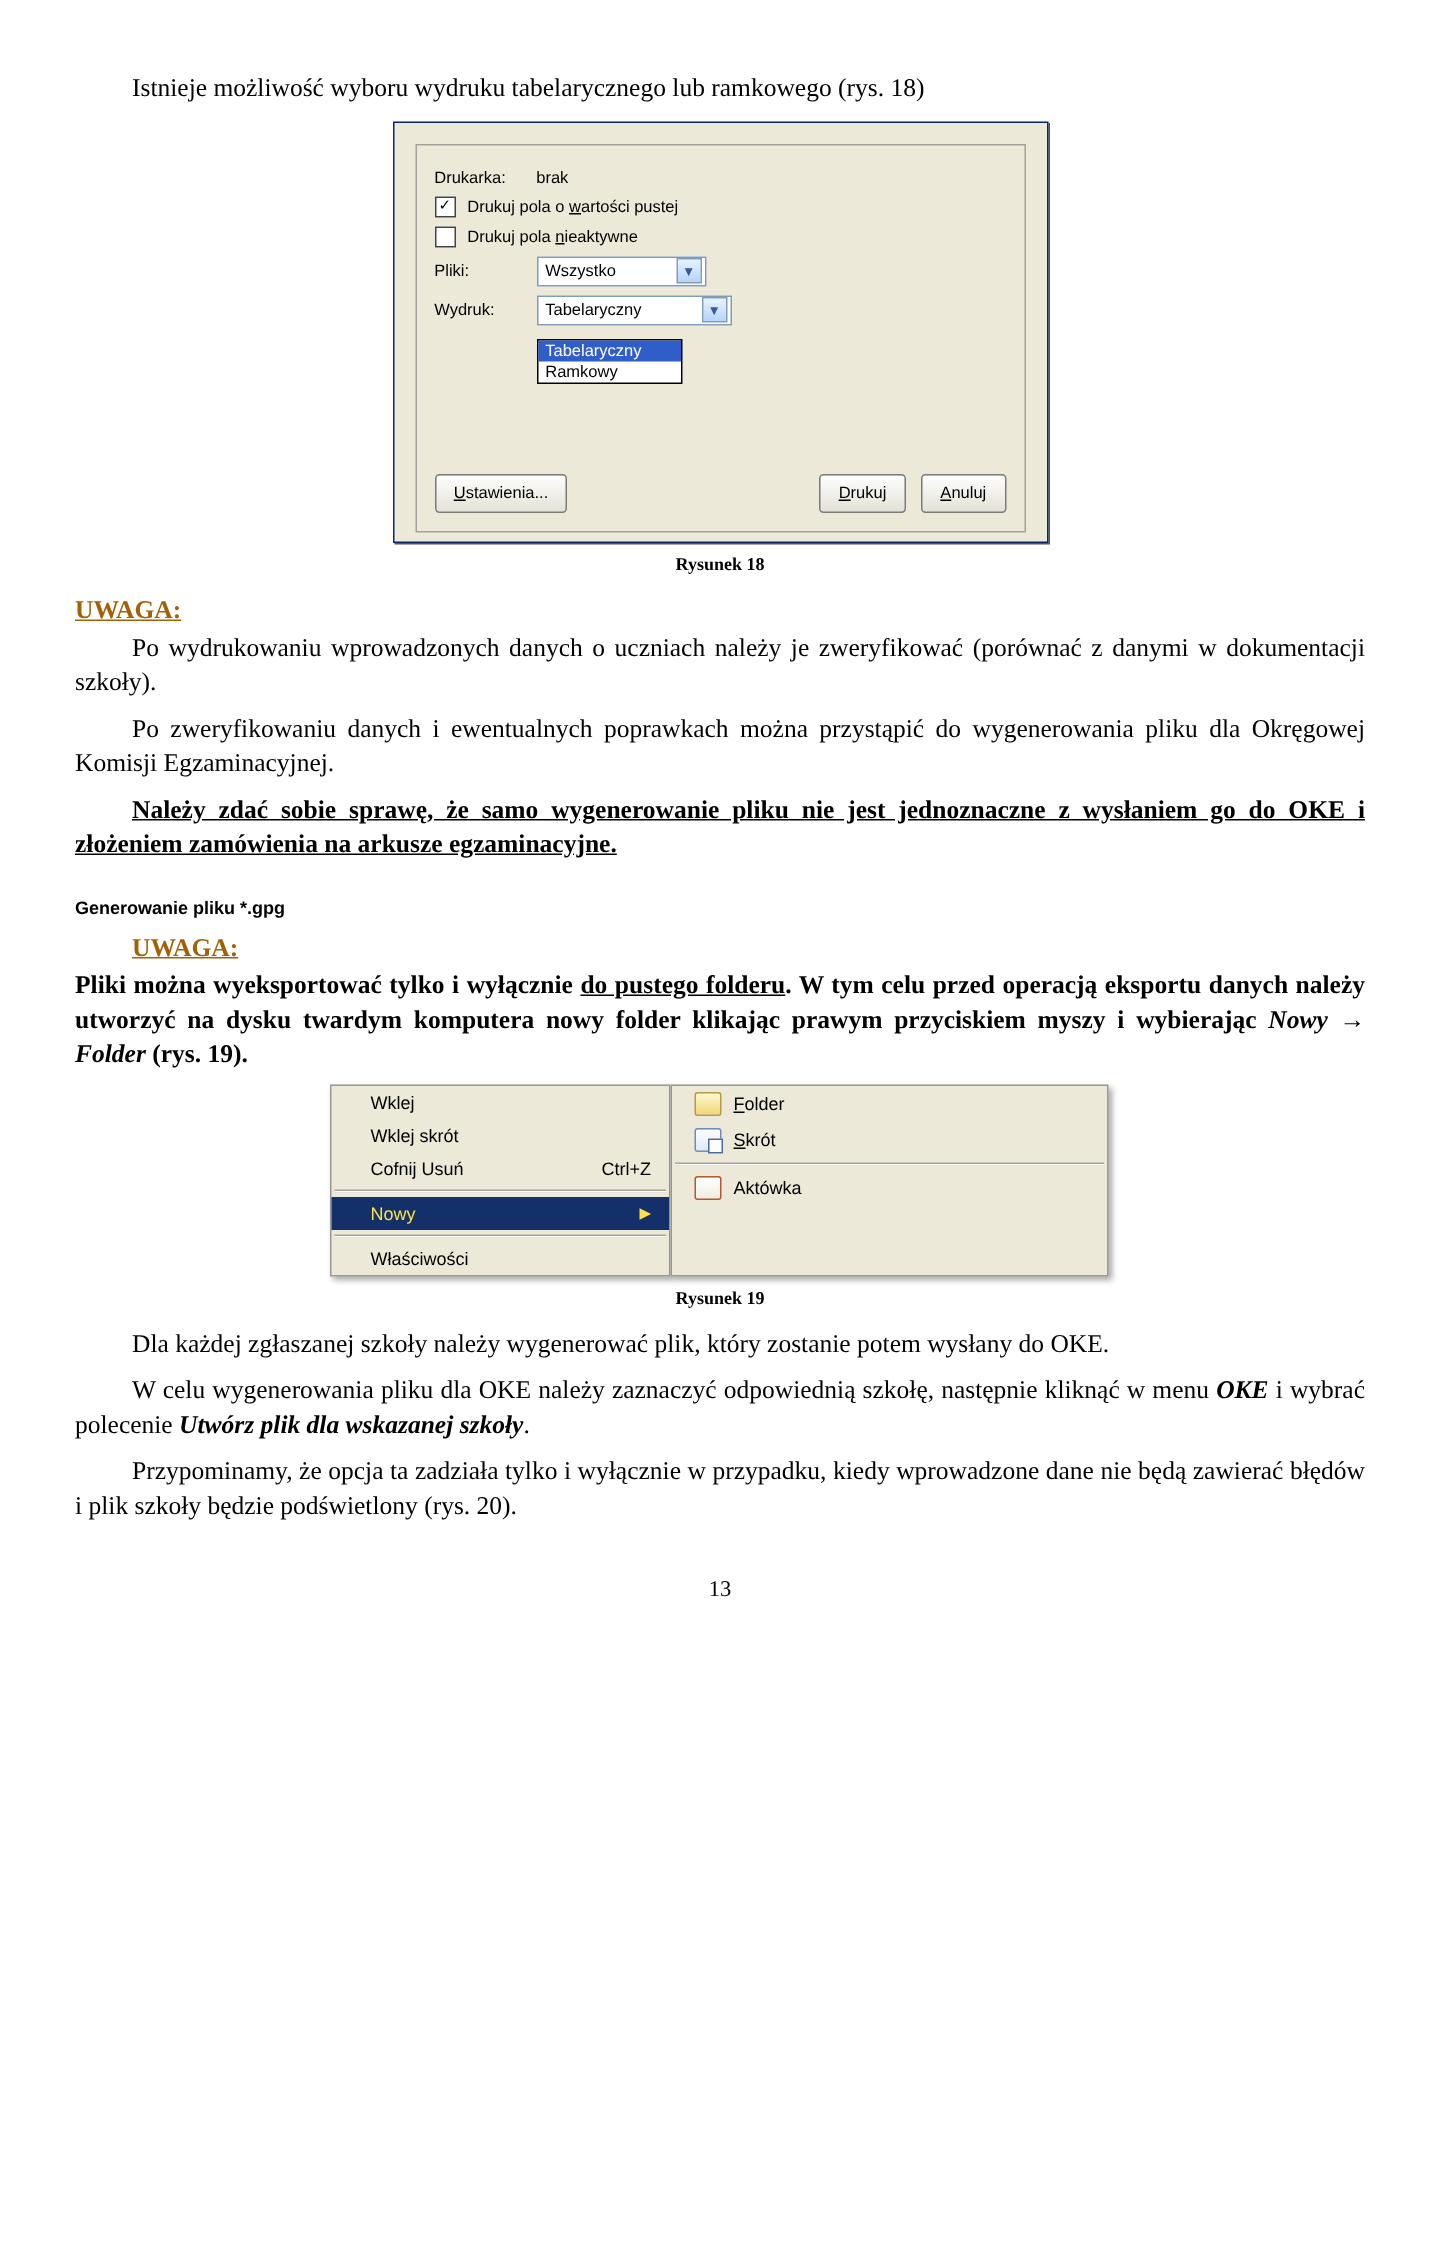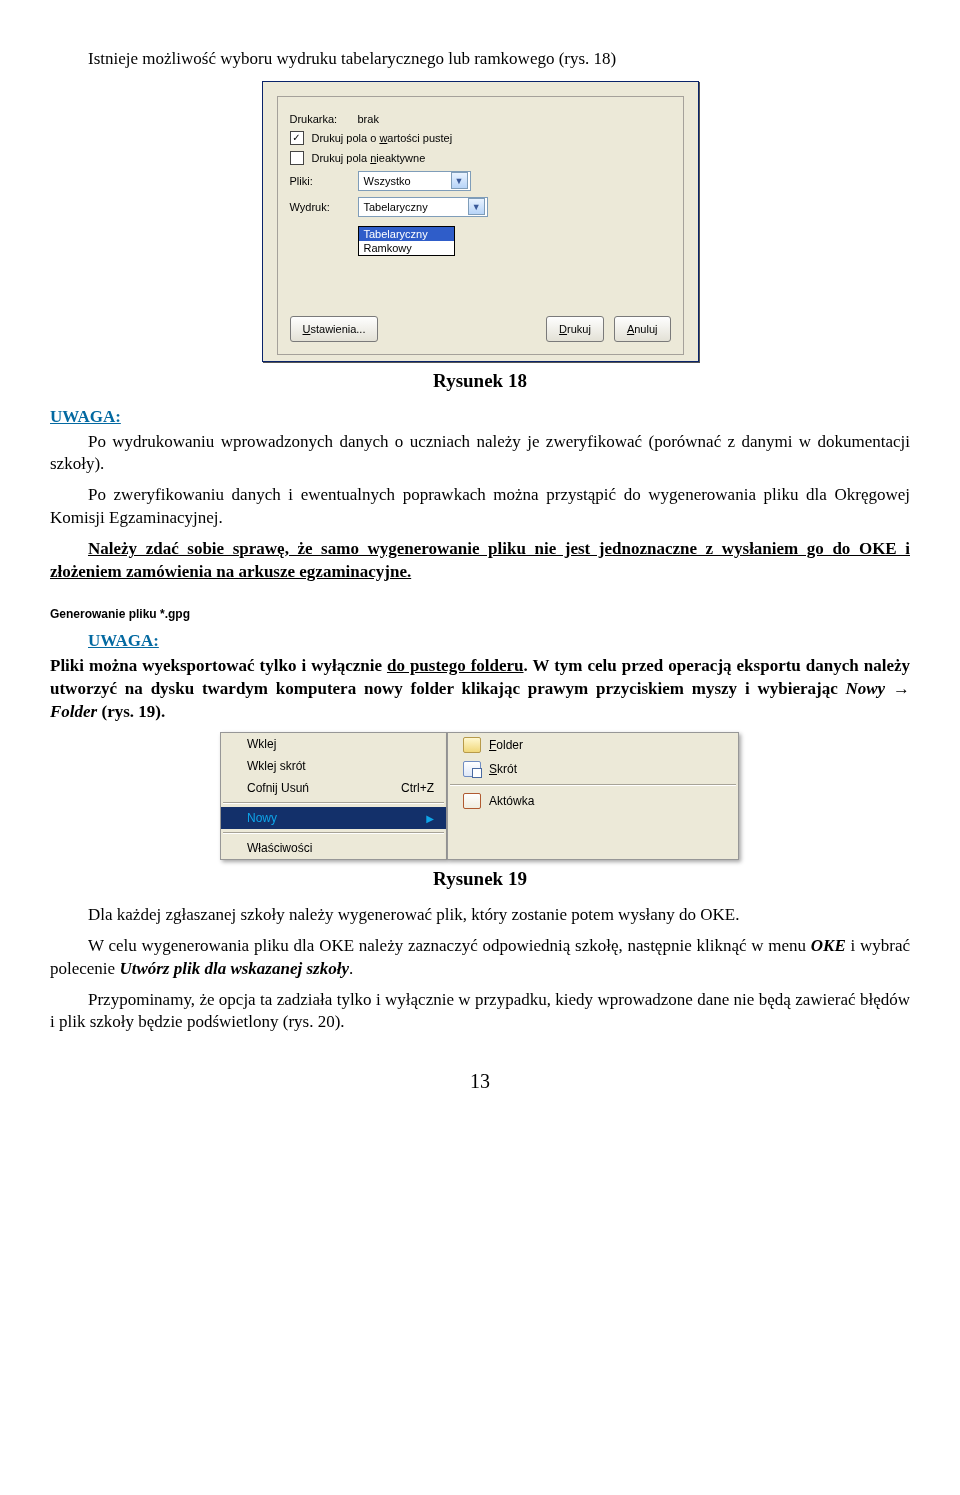--- a/index.html
+++ b/index.html
@@ -7,27 +7,27 @@
     padding: 40px 50px;
     font-family: "Times New Roman", Times, serif;
     font-size: 17px;
     color: #000;
     background: #fff;
     width: 960px;
     box-sizing: border-box;
   }
   p { margin: 8px 0; line-height: 1.35; text-align: justify; }
   .indent { text-indent: 38px; }
-  .heading-red { color: #0369a1; font-weight: bold; text-decoration: underline; }
+  .heading-red { color: #a16207; font-weight: bold; text-decoration: underline; }
   .underline { text-decoration: underline; }
   .bold { font-weight: bold; }
   .italic { font-style: italic; }
   .section-title { font-family: Arial, Helvetica, sans-serif; font-weight: bold; font-size: 12px; margin-top: 22px; }
-  .figcaption { text-align: center; font-weight: bold; font-size: 19px; margin: 6px 0 12px; }
-  .pagenum { text-align: center; font-size: 20px; margin-top: 34px; }
+  .figcaption { text-align: center; font-weight: bold; font-size: 12px; margin: 6px 0 12px; }
+  .pagenum { text-align: center; font-size: 15px; margin-top: 34px; }
 
   
   .dialog {
     width: 435px;
     margin: 10px auto 4px;
     font-family: Tahoma, Arial, sans-serif;
     font-size: 11px;
     color: #000;
     background: #ece9d8;
     border: 1px solid #0a246a;
@@ -121,21 +121,21 @@
     border: 1px solid #979797;
     box-shadow: 2px 2px 4px rgba(0,0,0,0.35);
     width: 225px;
   }
   .menu .sep { height:1px; background:#a7a397; margin: 3px 2px; border-bottom:1px solid #fff; }
   .menu .item {
     padding: 4px 12px 4px 26px;
     display:flex; align-items:center; justify-content:space-between;
     position:relative;
   }
-  .menu .item.selected { background:#13306a; color:#0ea5e9; }
+  .menu .item.selected { background:#13306a; color:#fde047; }
   .menu .item .arrow-r { font-size:10px; }
   .submenu {
     background:#ece9d8;
     border:1px solid #979797;
     box-shadow: 2px 2px 4px rgba(0,0,0,0.35);
     width: 290px;
   }
   .submenu .item {
     padding: 4px 10px 4px 15px;
     display:flex; align-items:center; gap:8px;

